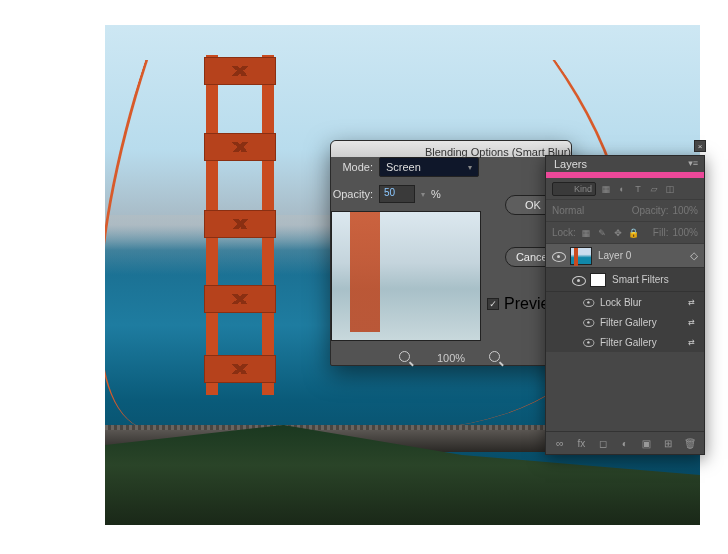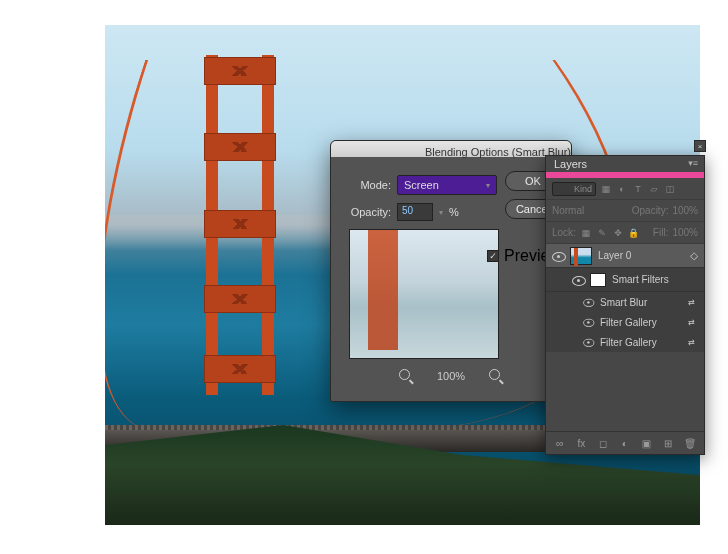--- a/index.html
+++ b/index.html
@@ -31,26 +31,26 @@
     .cable.a { left: -20px; top: 35px; width: 130px; height: 370px; border-radius: 0 0 0 100%; border: none; border-left: 3px solid #d85a2a; transform: skewX(-18deg); }
     .cable.b { left: 160px; top: 35px; width: 420px; height: 370px; border-radius: 0 0 100% 0; border: none; border-right: 3px solid #d85a2a; transform: skewX(35deg); }
     .land { position: absolute; left: 0; bottom: 0; width: 100%; height: 100px; background: linear-gradient(180deg, #1a3820, #2a4428 40%, #1a2818); clip-path: polygon(0 20%, 30% 0, 60% 30%, 80% 40%, 100% 50%, 100% 100%, 0 100%); }
     
     .dialog {
       position: absolute; left: 330px; top: 140px; width: 242px;
       background: #535353; border: 1px solid #2a2a2a; border-radius: 6px 6px 2px 2px;
       box-shadow: 0 8px 24px rgba(0,0,0,0.5);
     }
     .dlg-titlebar { height: 16px; background: linear-gradient(180deg, #e6e6e6, #cfcfcf); border-radius: 5px 5px 0 0; text-align: right; line-height: 22px; font-size: 11px; color: #333; position: relative; }
-    .dlg-body { padding: 18px; font-size: 11px; color: #ddd; }
+    .dlg-body { padding: 0; font-size: 11px; color: #ddd; }
     .row { display: flex; align-items: center; margin-bottom: 8px; gap: 6px; }
     .row label { font-size: 11px; color: #ddd; width: 42px; text-align: right; }
-    .select { flex: 1; height: 20px; background: #4c1d95; border: 1px solid #222; border-radius: 2px; color: #ddd; font-size: 11px; padding: 0 6px; display: flex; align-items: center; justify-content: space-between; max-width: 100px; }
+    .select { flex: 1; height: 20px; background: #0f172a; border: 1px solid #222; border-radius: 2px; color: #ddd; font-size: 11px; padding: 0 6px; display: flex; align-items: center; justify-content: space-between; max-width: 100px; }
     .numfield { width: 36px; height: 18px; background: #3a3a3a; border: 1px solid #222; color: #cfe8ff; font-size: 11px; padding: 0 4px; text-align: left; }
-    .btn-pill { display: inline-flex; align-items: center; justify-content: center; height: 20px; border-radius: 10px; border: 1px solid #222; background: #5e5e5e; color: #eee; font-size: 11px; width: 56px; }
+    .btn-pill { display: inline-flex; align-items: center; justify-content: center; height: 20px; border-radius: 10px; border: 1px solid #222; background: #5e5e5e; color: #eee; font-size: 11px; width: 56px; margin-top: 24px; }
     .btn-col { position: absolute; right: 10px; top: 30px; display: flex; flex-direction: column; gap: 8px; align-items: flex-end; }
     .checkbox { width: 12px; height: 12px; background: #3a3a3a; border: 1px solid #222; display: inline-flex; align-items: center; justify-content: center; font-size: 9px; color: #ddd; }
     .preview-box { margin-top: 4px; width: 150px; height: 130px; background: linear-gradient(180deg, #dce8ef 0%, #c4d4dc 40%, #a8c0c8 60%, #c8d8dc 100%); border: 1px solid #222; position: relative; overflow: hidden; }
     .preview-box::after { content: ""; position: absolute; left: 18px; top: 0; width: 30px; height: 120px; background: linear-gradient(180deg, rgba(200,75,32,0.85), rgba(184,66,28,0.85)); }
     .zoombar { display: flex; align-items: center; justify-content: center; gap: 24px; margin-top: 10px; color: #ccc; font-size: 11px; }
     .zoom-icon { width: 14px; height: 14px; position: relative; }
     .zoom-icon::before { content: ""; position: absolute; width: 9px; height: 9px; border: 1.5px solid #ccc; border-radius: 50%; left: 0; top: 0; }
     .zoom-icon::after { content: ""; position: absolute; width: 5px; height: 1.5px; background: #ccc; transform: rotate(45deg); right: -1px; bottom: 1px; }
     
     .layers-panel {
@@ -183,21 +183,21 @@
       <span style="flex:1"></span>
       <span class="sm-icon">◇</span>
     </div>
     <div class="lp-item" style="padding-left:26px">
       <div class="eye"></div>
       <div class="thumb-white"></div>
       <span>Smart Filters</span>
     </div>
     <div class="lp-sub">
       <div class="eye" style="transform:scale(0.8)"></div>
-      <span>Smart Blur</span>
+      <span>Lock Blur</span>
       <span style="flex:1"></span>
       <span class="toggle-icon">⇄</span>
     </div>
     <div class="lp-sub">
       <div class="eye" style="transform:scale(0.8)"></div>
       <span>Filter Gallery</span>
       <span style="flex:1"></span>
       <span class="toggle-icon">⇄</span>
     </div>
     <div class="lp-sub">

